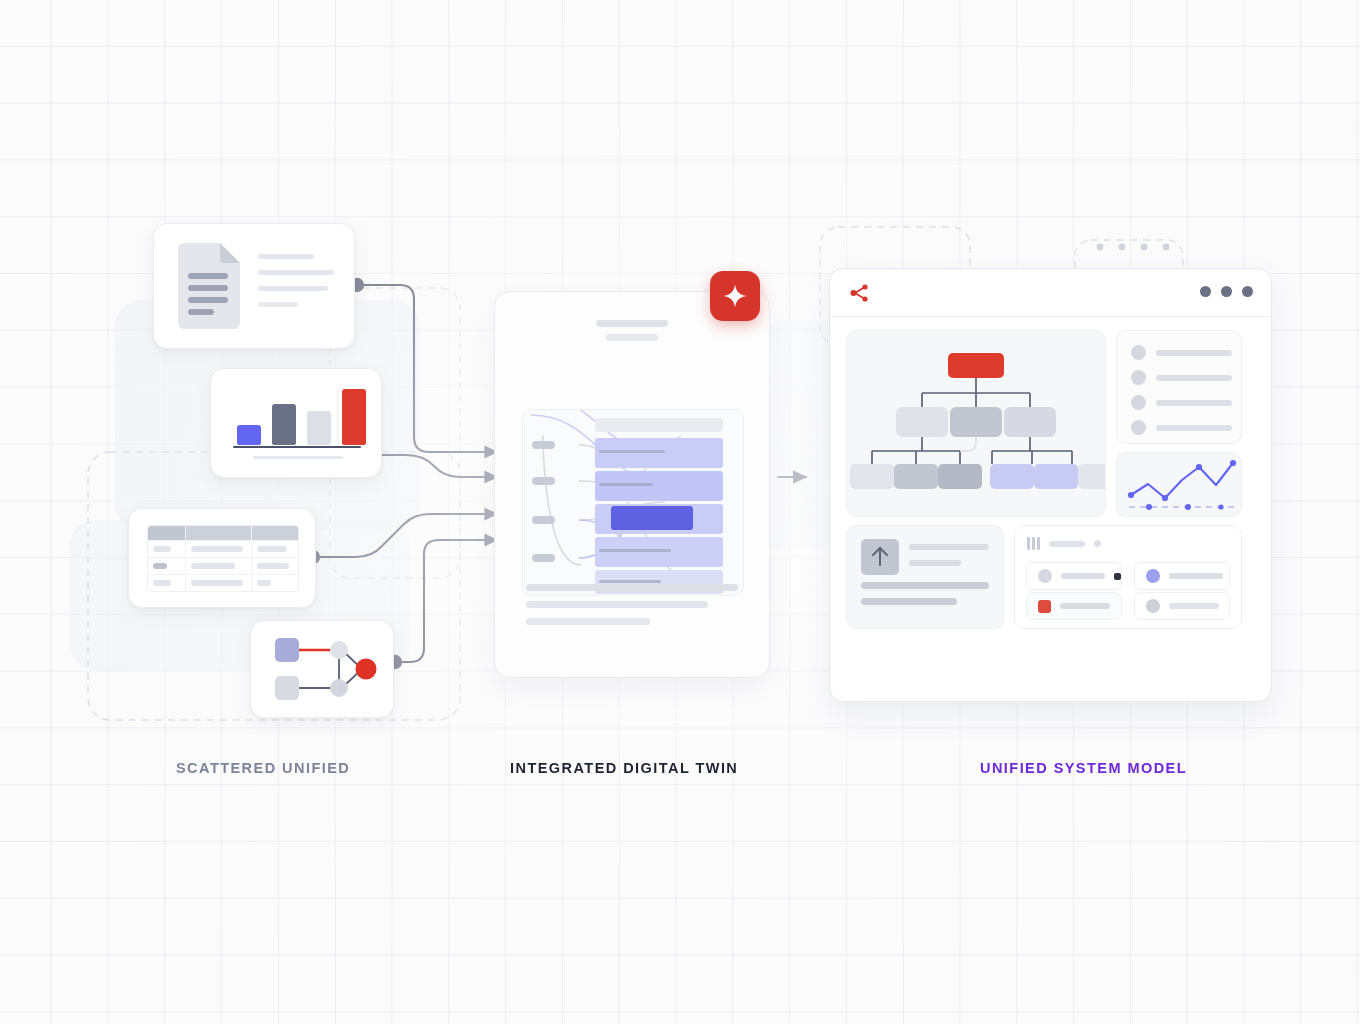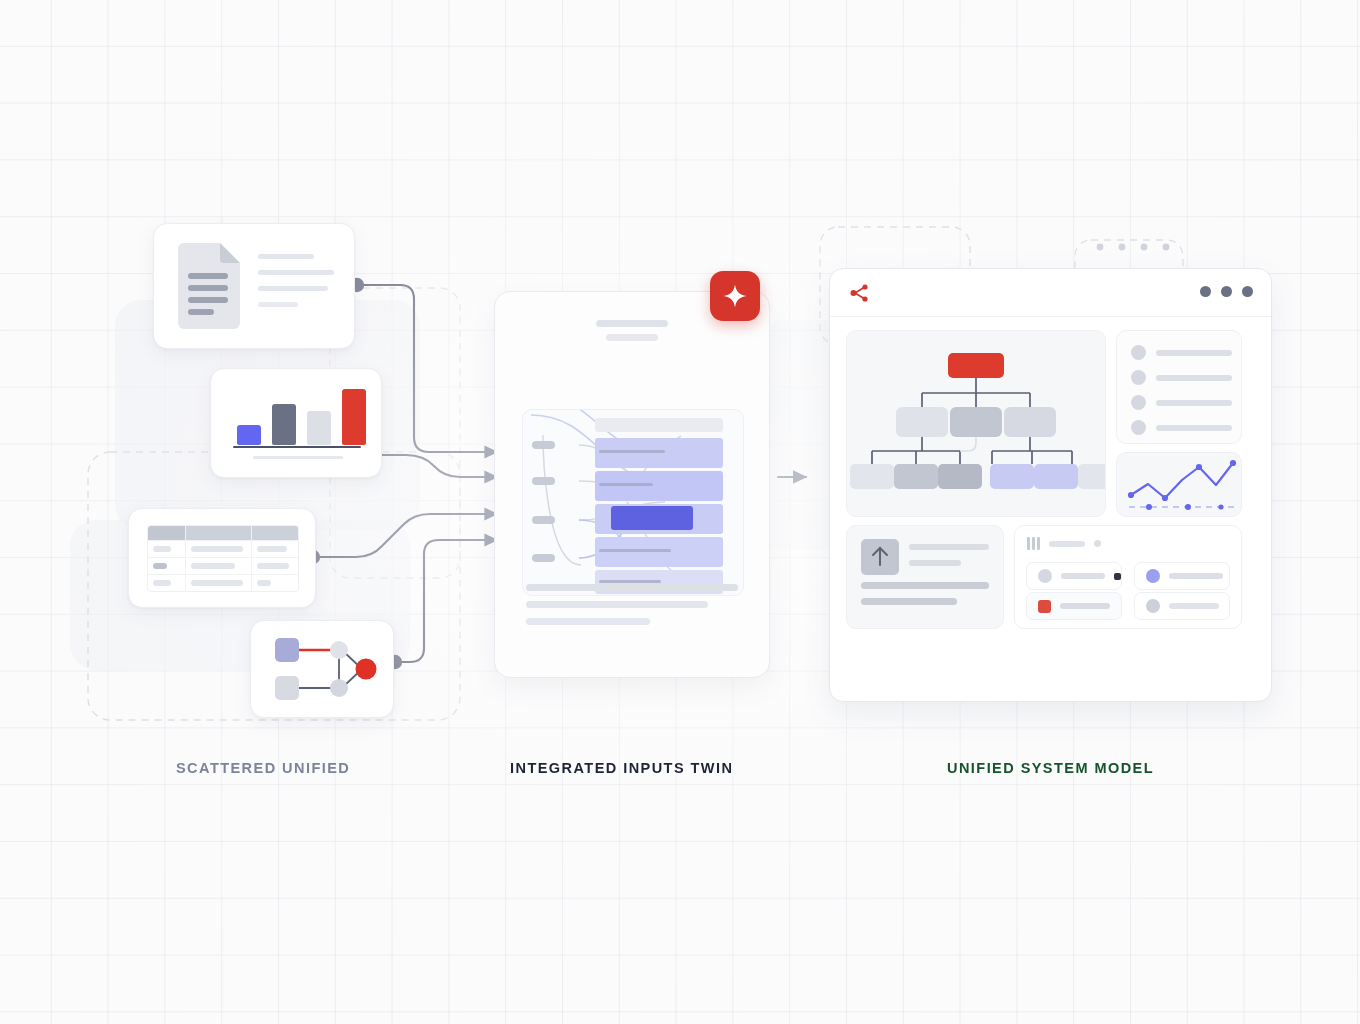--- a/index.html
+++ b/index.html
@@ -117,21 +117,21 @@
   #mini-panel{left:184px;top:209px;width:226px;height:102px;background:#fff;border:1px solid #eef0f4;}
   #mini-head{position:absolute;left:12px;top:11px;display:flex;align-items:center;gap:9px;}
   .mbars{display:flex;gap:2px;}
   .mbars i{width:3px;height:13px;background:#c7cbd5;border-radius:1px;display:block;}
   .mcard{position:absolute;background:#fff;border:1px solid #eef0f4;border-radius:7px;display:flex;align-items:center;gap:9px;padding-left:11px;box-sizing:border-box;}
 
   
   .label{position:absolute;top:760px;font-size:14.5px;letter-spacing:1.45px;font-weight:bold;white-space:nowrap;}
   #label-left{color:#7d8398;left:176px;}
   #label-center{color:#1f2434;left:510px;}
-  #label-right{color:#14532d;left:947px;}
+  #label-right{color:#6d28d9;left:980px;}
 </style>
 </head>
 <body>
 
 <div id="grid"></div>
 
 <svg id="ghosts" width="1360" height="1024">
   <rect x="115" y="300" width="305" height="230" rx="26" fill="#eceef2" opacity=".55"></rect>
   <rect x="70" y="520" width="340" height="150" rx="26" fill="#edeff3" opacity=".5"></rect>
   <rect x="540" y="300" width="230" height="300" rx="26" fill="#f0f1f5" opacity=".45"></rect>
@@ -458,16 +458,16 @@
         </div>
         <div class="mcard" style="left:119px;top:66px;width:96px;height:28px;">
           <span style="width:14px;height:14px;border-radius:50%;background:#ccd0d8;display:block"></span>
           <span style="width:50px;height:6px;border-radius:3px;background:#e0e3e9;display:block"></span>
         </div>
       </div>
     </div>
   </div>
 
   <div class="label" id="label-left">SCATTERED UNIFIED</div>
-  <div class="label" id="label-center">INTEGRATED INPUTS TWIN</div>
+  <div class="label" id="label-center">INTEGRATED DIGITAL TWIN</div>
   <div class="label" id="label-right">UNIFIED SYSTEM MODEL</div>
 
 </div>
 
 </body></html>

